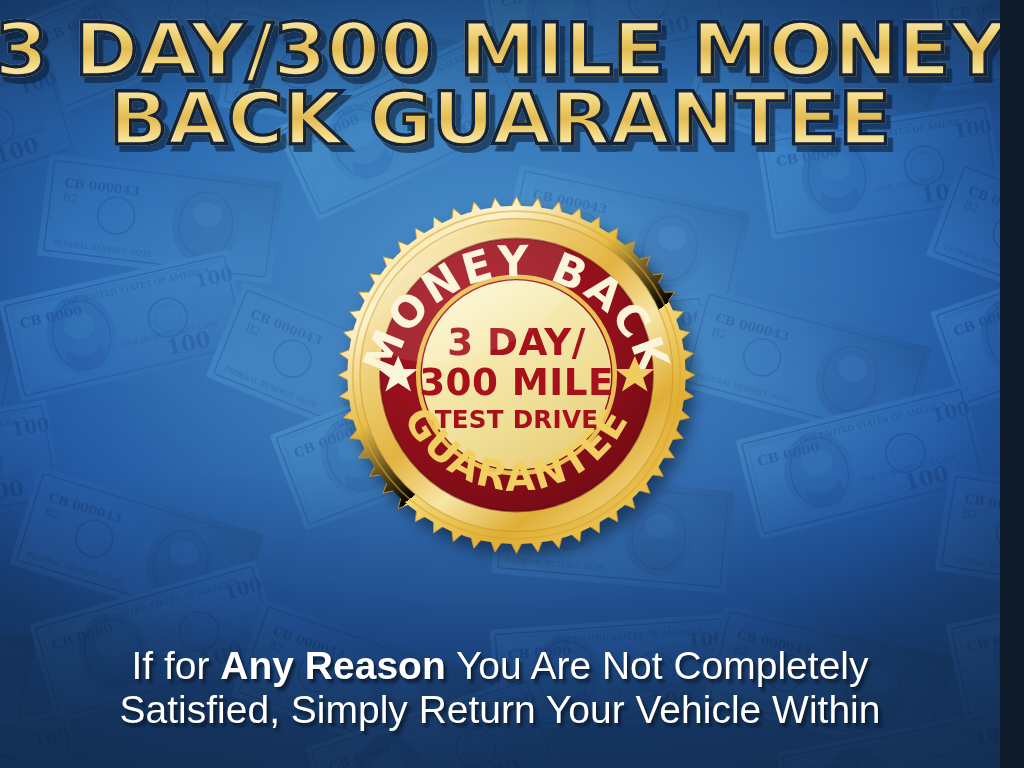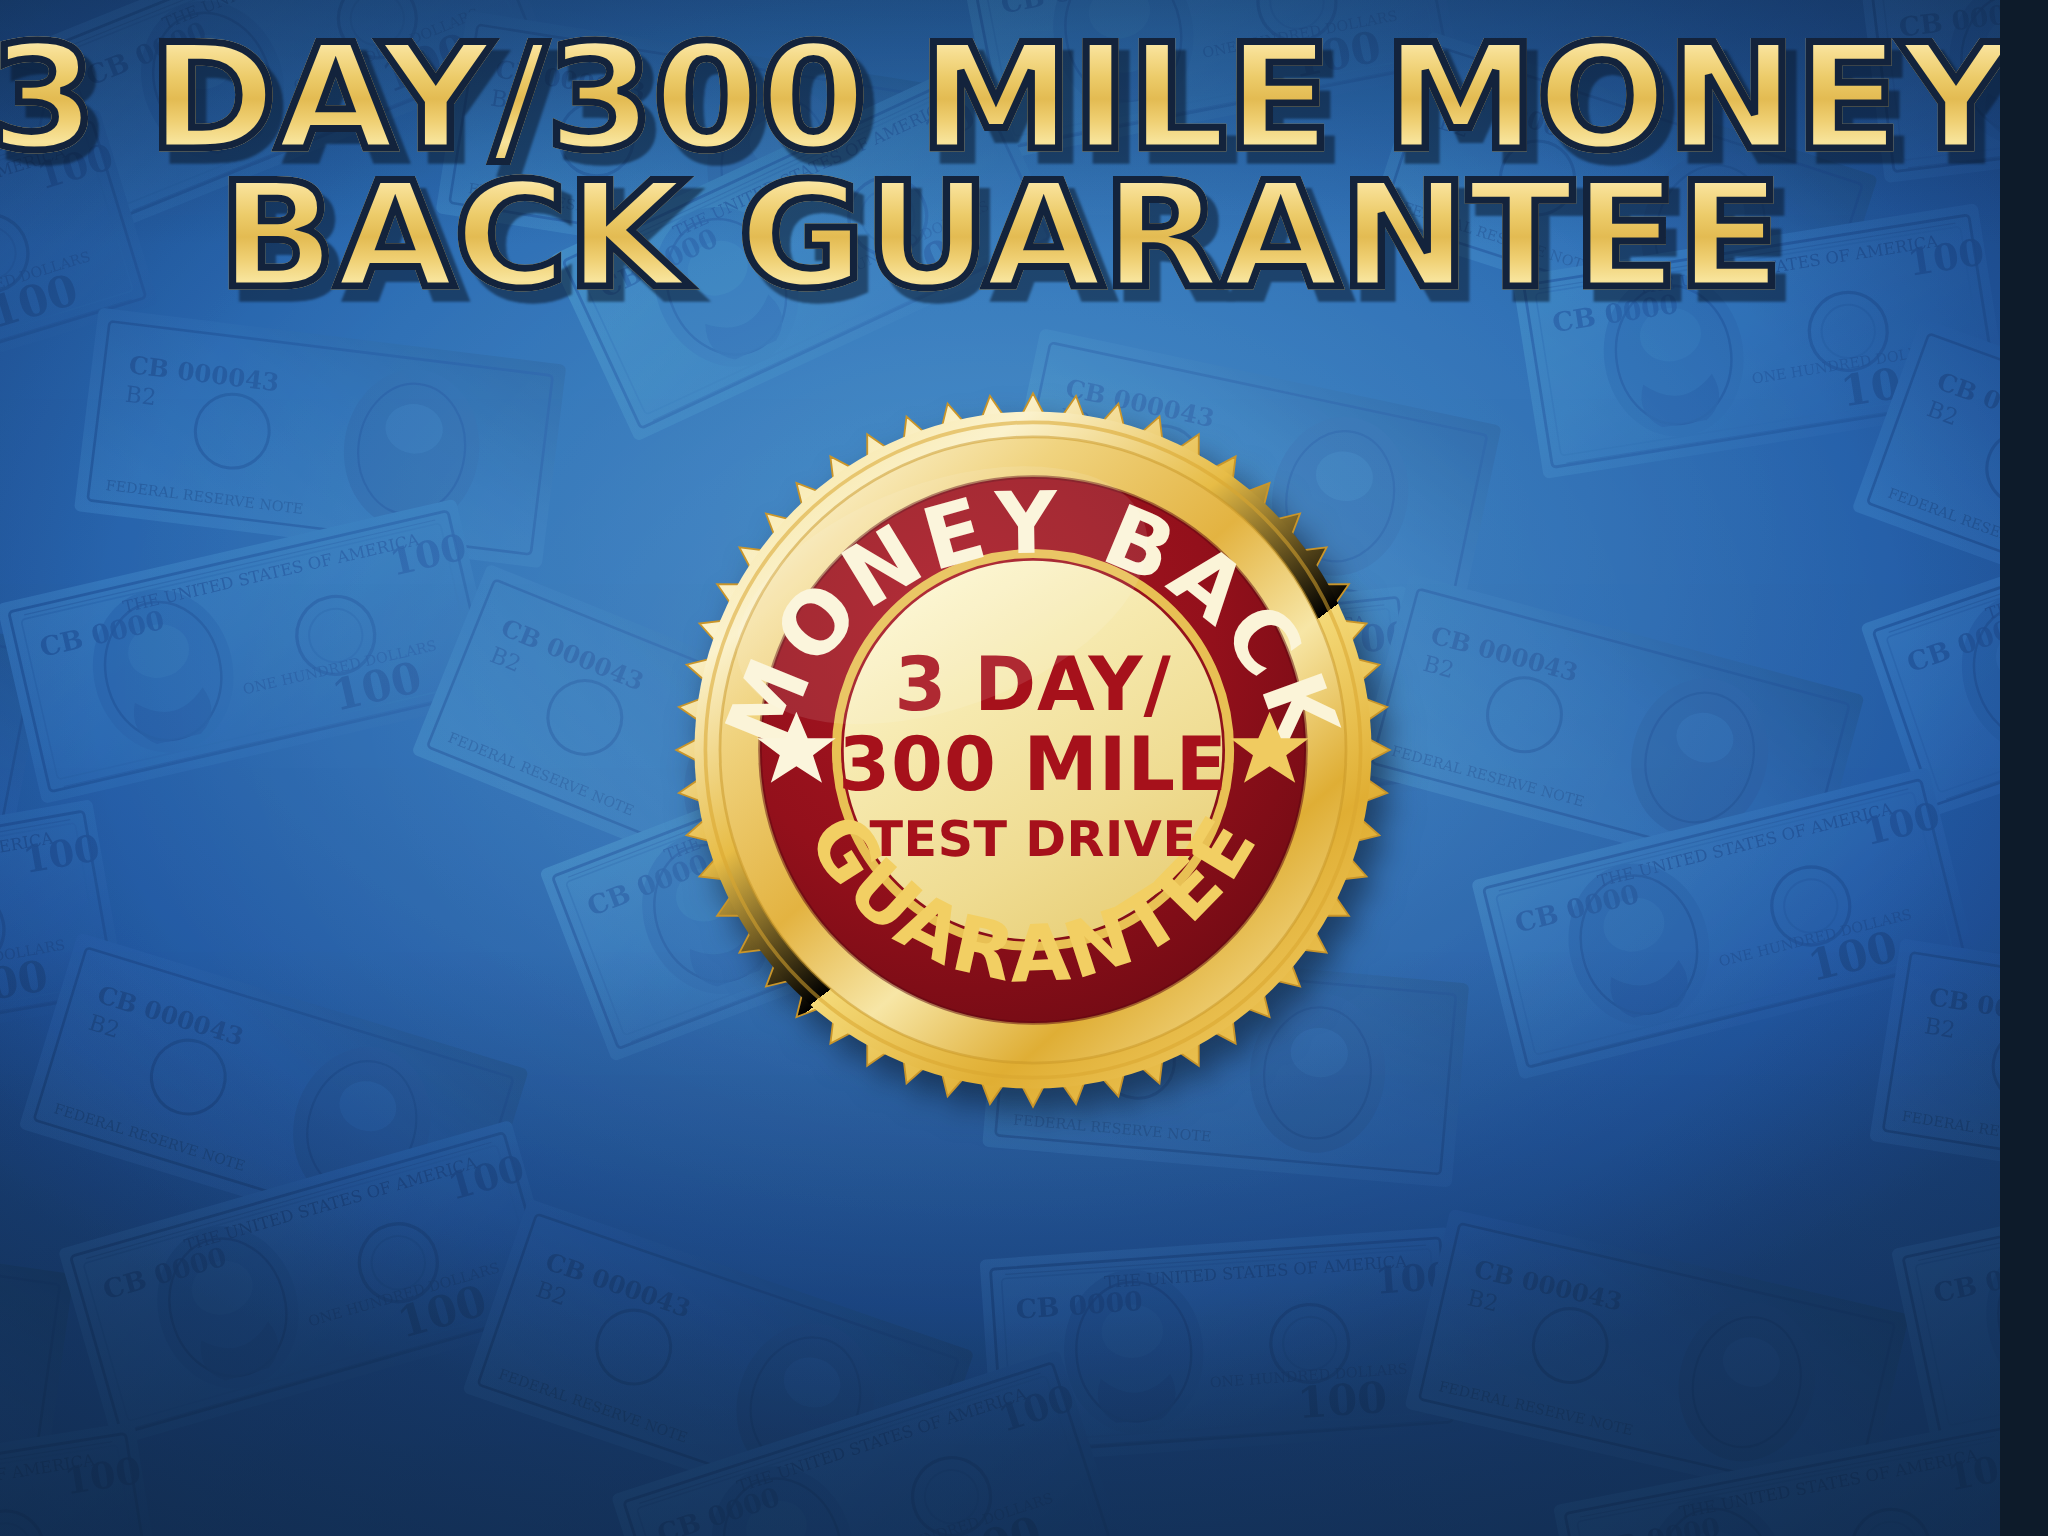--- a/index.html
+++ b/index.html
@@ -337,15 +337,17 @@
 
       <text class="ctr1" x="200" y="178" text-anchor="middle">3 DAY/</text>
       <text class="ctr2" x="200" y="222" text-anchor="middle">300 MILE</text>
       <text class="ctr3" x="200" y="258" text-anchor="middle">TEST DRIVE</text>
 
       <ellipse cx="150" cy="115" rx="118" ry="62" fill="#ffffff" opacity=".10" transform="rotate(-20 150 115)"></ellipse>
     </svg>
   </div>
 
   <div class="tagline">
+    <span class="tl"><span>If for </span><b>Any Reason</b><span> You Are Not Completely</span></span>
+    <span class="tl">Satisfied, Simply Return Your Vehicle Within</span>
   </div>
 
 </div>
 
 </body></html>

